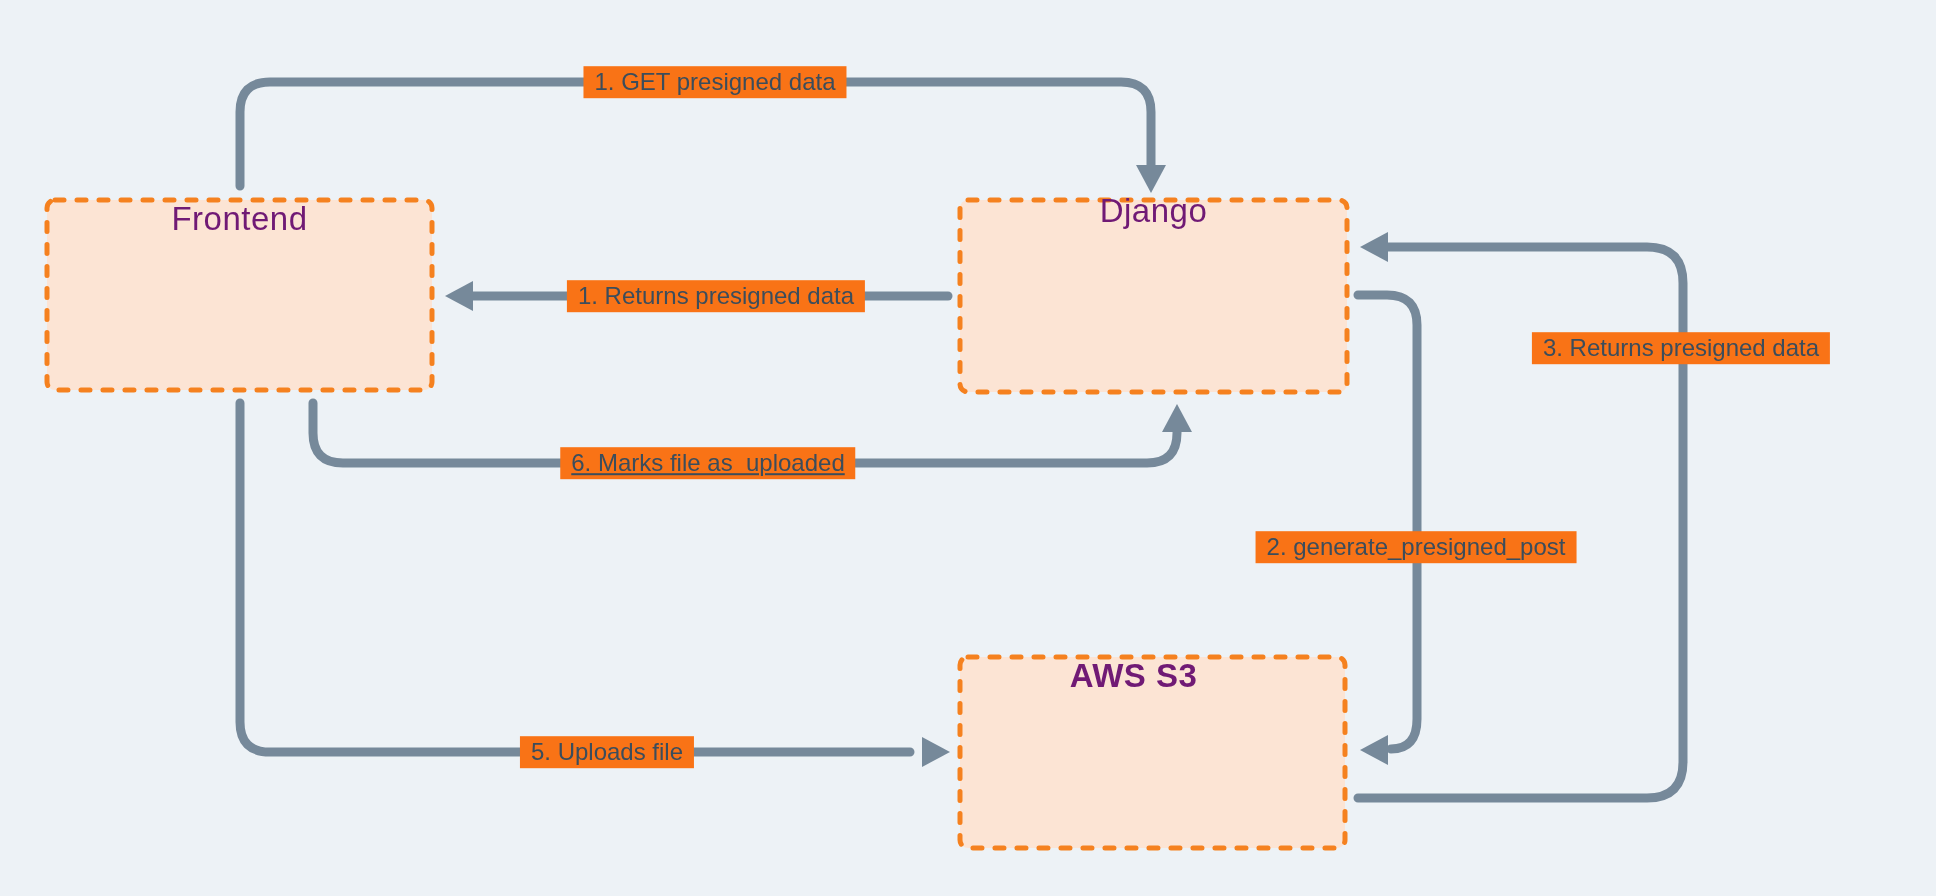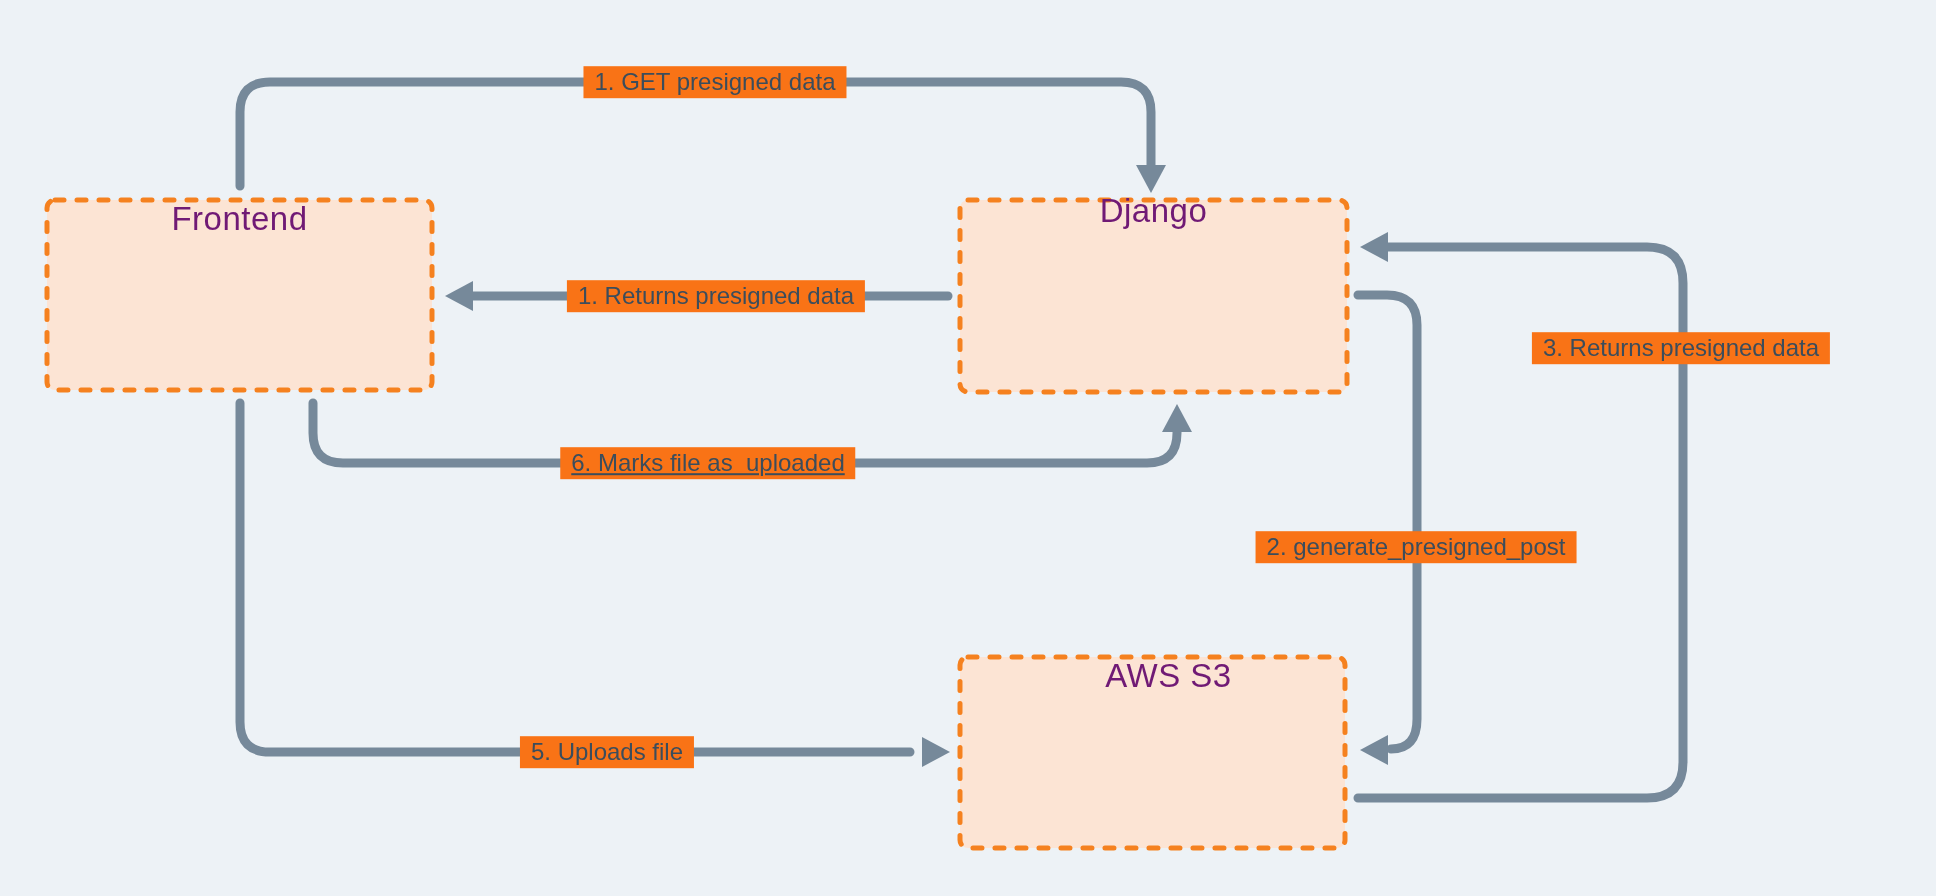--- a/index.html
+++ b/index.html
@@ -25,21 +25,21 @@
     position: absolute;
     display: flex;
     align-items: flex-start;
     justify-content: center;
     color: #701a75;
     font-size: 33px;
     letter-spacing: 0.5px;
   }
   .node-frontend { left: 47px;  top: 200px; width: 385px; height: 190px; }
   .node-django   { left: 960px; top: 192px; width: 387px; height: 192px; }
-  .node-aws-s3   { left: 976px; top: 657px; width: 385px; height: 191px; }
+  .node-aws-s3   { left: 941px; top: 657px; width: 385px; height: 191px; font-weight: bold; }
   .edge-label {
     position: absolute;
     transform: translate(-50%, -50%);
     background: #f97316;
     color: #3b4d5c;
     font-size: 24px;
     line-height: 1.15;
     padding: 2px 11px;
     white-space: pre;
   }

